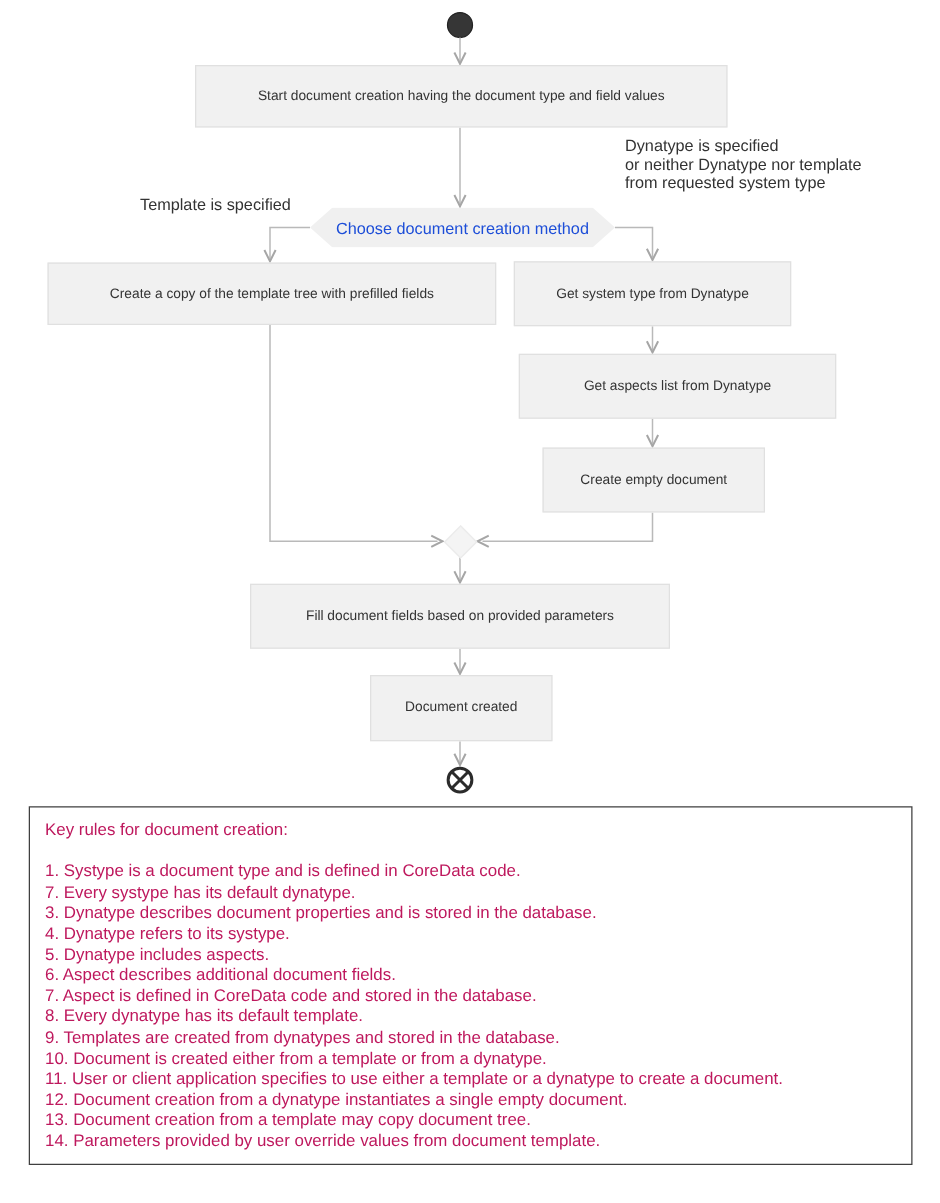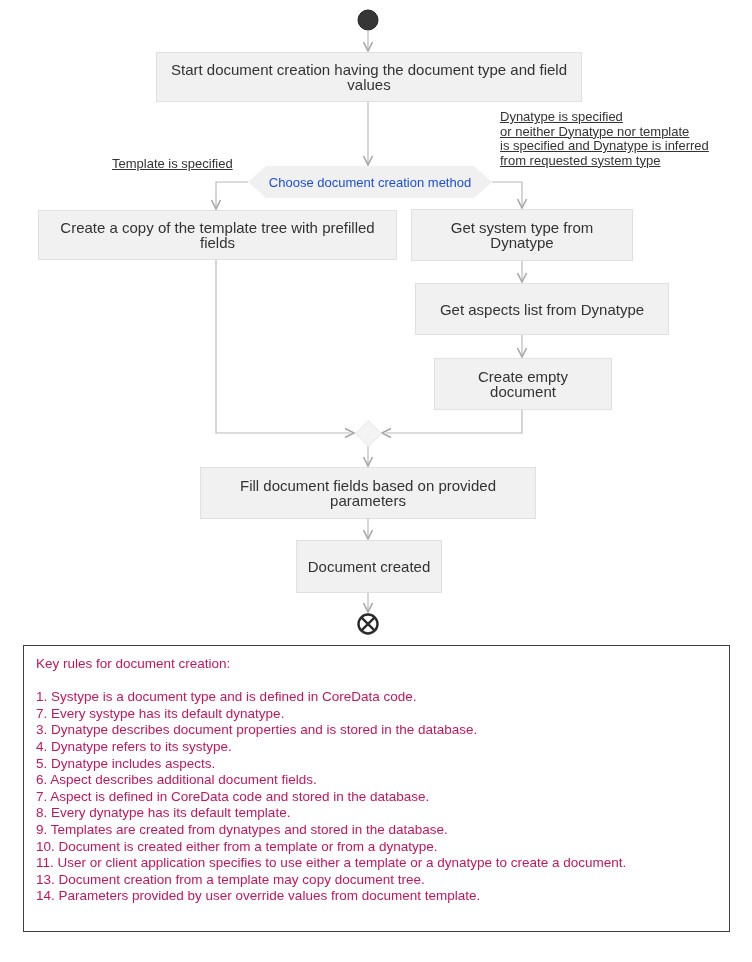--- a/index.html
+++ b/index.html
@@ -12,21 +12,21 @@
     overflow:hidden;
   }
   .wires{position:absolute;left:0;top:0;pointer-events:none;}
   .activity{
     position:absolute;
     background:#f1f1f1;
     border:1px solid #e0e0e0;
     box-sizing:border-box;
     display:flex;align-items:center;justify-content:center;
     text-align:center;
-    font-size:15px;color:#333333;
+    font-size:11px;color:#333333;
     line-height:15px;
     padding:0 8px;
   }
   .n1{left:156px;top:52px;width:426px;height:50px;}
   .n2{left:38px;top:210px;width:359px;height:50px;}
   .n3{left:411px;top:209px;width:222px;height:52px;}
   .n4{left:415px;top:283px;width:254px;height:52px;}
   .n5{left:434px;top:358px;width:178px;height:52px;}
   .n6{left:200px;top:467px;width:336px;height:52px;}
   .n7{left:296px;top:540px;width:146px;height:53px;}
@@ -41,21 +41,20 @@
   .diamond{
     position:absolute;
     left:359px;top:424px;width:19px;height:19px;
     background:#f4f4f4;border:1px solid #ebebeb;box-sizing:border-box;
     transform:rotate(45deg);
   }
   .edge-label{
     position:absolute;
     font-size:13px;color:#333333;line-height:14.5px;
     white-space:nowrap;
-    text-decoration:underline;
   }
   .lbl-left{left:112px;top:157px;}
   .lbl-right{left:500px;top:110px;}
   .note{
     position:absolute;
     left:23px;top:645px;width:707px;height:287px;
     background:#ffffff;
     border:1px solid #3f3f3f;
     box-sizing:border-box;
     padding:10px 0 0 12px;
@@ -114,21 +113,20 @@
 
   <div class="hex">
     <span>Choose document creation method</span>
   </div>
 
   <div class="edge-label lbl-left">Template is specified</div>
 
   <div class="edge-label lbl-right">
     <div>Dynatype is specified</div>
     <div>or neither Dynatype nor template</div>
-    <div>is specified and Dynatype is inferred</div>
     <div>from requested system type</div>
   </div>
 
   <div class="activity n2">Create a copy of the template tree with prefilled fields</div>
 
   <div class="activity n3">Get system type from Dynatype</div>
 
   <div class="activity n4">Get aspects list from Dynatype</div>
 
   <div class="activity n5">Create empty document</div>
@@ -146,17 +144,18 @@
     <div class="note-line">7. Every systype has its default dynatype.</div>
     <div class="note-line">3. Dynatype describes document properties and is stored in the database.</div>
     <div class="note-line">4. Dynatype refers to its systype.</div>
     <div class="note-line">5. Dynatype includes aspects.</div>
     <div class="note-line">6. Aspect describes additional document fields.</div>
     <div class="note-line">7. Aspect is defined in CoreData code and stored in the database.</div>
     <div class="note-line">8. Every dynatype has its default template.</div>
     <div class="note-line">9. Templates are created from dynatypes and stored in the database.</div>
     <div class="note-line">10. Document is created either from a template or from a dynatype.</div>
     <div class="note-line">11. User or client application specifies to use either a template or a dynatype to create a document.</div>
+    <div class="note-line">12. Document creation from a dynatype instantiates a single empty document.</div>
     <div class="note-line">13. Document creation from a template may copy document tree.</div>
     <div class="note-line">14. Parameters provided by user override values from document template.</div>
   </div>
 
 </div>
 
 </body></html>

